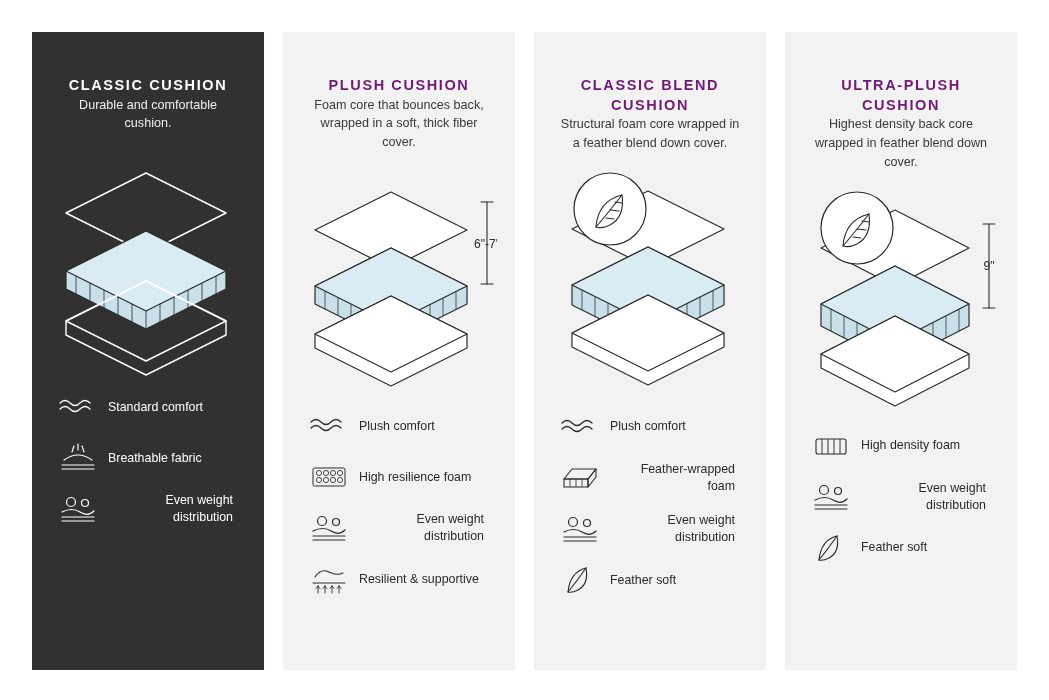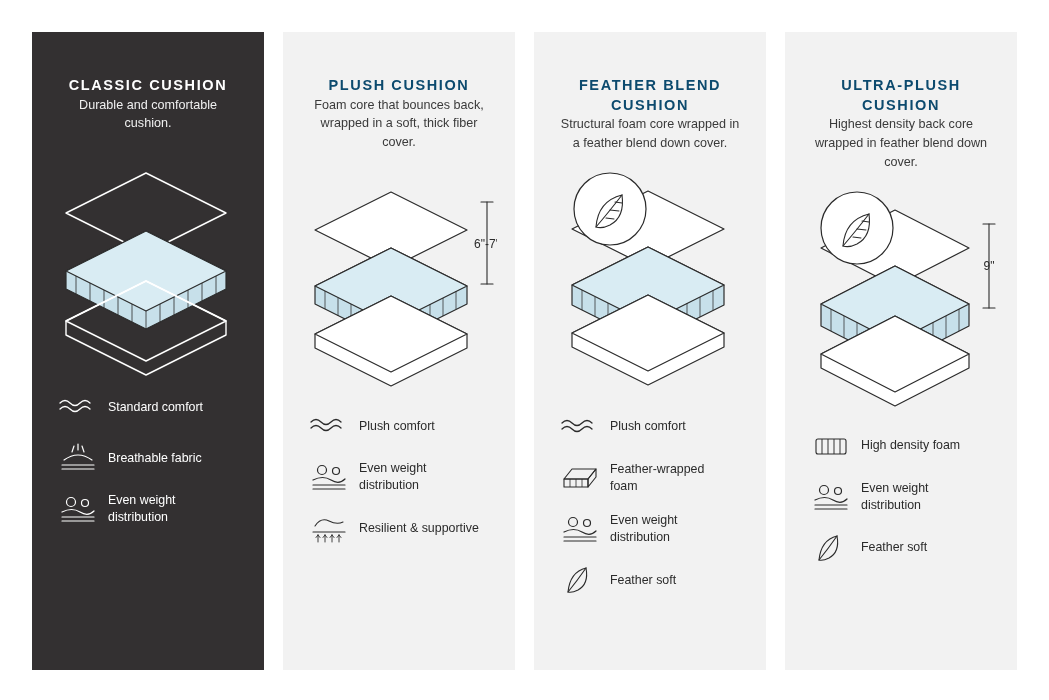--- a/index.html
+++ b/index.html
@@ -28,21 +28,21 @@
   }
   .card.dark {
     background: #333031;
   }
   .card-title {
     margin-top: 44px;
     text-align: center;
     font-size: 14.5px;
     font-weight: bold;
     letter-spacing: 1.6px;
-    color: #0c4a6e;
+    color: #701a75;
     line-height: 1.35;
   }
   .card.dark .card-title { color: #ffffff; }
   .card-sub {
     text-align: center;
     font-size: 12.6px;
     line-height: 1.5;
     color: #3a3a3a;
     padding: 0 4px;
   }
@@ -59,20 +59,21 @@
     margin-top: 10px;
     padding: 0 2px 0 8px;
     display: flex;
     flex-direction: column;
   }
   .feature {
     display: flex;
     align-items: center;
     margin-bottom: 17px;
     min-height: 34px;
+    text-align: right;
   }
   .feature .ico {
     width: 50px;
     flex: 0 0 50px;
     display: flex;
     align-items: center;
     justify-content: flex-start;
   }
   .feature .txt {
     font-size: 12.4px;
@@ -206,20 +207,40 @@
               <g stroke="#2b2b2b" stroke-width="1.3" fill="none" stroke-linecap="round">
             <path d="M2 7 q5 -5 10 0 t10 0 t10 0"></path>
             <path d="M2 13 q5 -5 10 0 t10 0 t10 0"></path>
           </g>
             </svg>
         </span>
         <span class="txt">Plush comfort</span>
       </div>
       <div class="feature">
         <span class="ico">
+          <svg width="40" height="28" viewBox="0 0 40 28">
+              <g stroke="#2b2b2b" stroke-width="1" fill="none">
+            <rect x="4" y="5" width="32" height="18" rx="1.5"></rect>
+            <g stroke-width="0.85">
+              <circle cx="10" cy="10" r="2.6"></circle>
+                  <circle cx="17" cy="10" r="2.6"></circle>
+                  <circle cx="24" cy="10" r="2.6"></circle>
+                  <circle cx="31" cy="10" r="2.6"></circle>
+              <circle cx="10" cy="17" r="2.6"></circle>
+                  <circle cx="17" cy="17" r="2.6"></circle>
+                  <circle cx="24" cy="17" r="2.6"></circle>
+                  <circle cx="31" cy="17" r="2.6"></circle>
+            </g>
+          </g>
+            </svg>
+        </span>
+        <span class="txt">High resilience foam</span>
+      </div>
+      <div class="feature">
+        <span class="ico">
           <svg width="40" height="30" viewBox="0 0 40 30">
               <g stroke="#2b2b2b" stroke-width="1.2" fill="none" stroke-linecap="round">
             <circle cx="13" cy="8" r="4.5"></circle>
             <circle cx="27" cy="9" r="3.5"></circle>
             <path d="M4 18 q10 -5 18 0 t14 -1"></path>
             <path d="M4 23 h32 M4 27 h32"></path>
           </g>
             </svg>
         </span>
         <span class="txt">Even weight distribution</span>
@@ -238,21 +259,21 @@
             </g>
           </g>
             </svg>
         </span>
         <span class="txt">Resilient &amp; supportive</span>
       </div>
     </div>
   </div>
 
   <div class="card">
-    <div class="card-title">FEATHER BLEND CUSHION</div>
+    <div class="card-title">CLASSIC BLEND CUSHION</div>
     <div class="card-sub">Structural foam core wrapped in a feather blend down cover.</div>
 
     <div class="art">
       <svg width="196" height="235" viewBox="0 0 196 235">
         <g stroke="#2b2b2b" stroke-width="1.2" fill="none" stroke-linejoin="round">
           <polygon points="96,26 172,64 96,102 20,64" fill="#ffffff"></polygon>
           <polygon points="96,82 172,120 172,140 96,178 20,140 20,120" fill="#c7e0ea"></polygon>
           <polygon points="96,82 172,120 96,158 20,120" fill="#d9ecf3"></polygon>
           <g stroke-width="0.75">
             <line x1="30" y1="125" x2="30" y2="145"></line>

